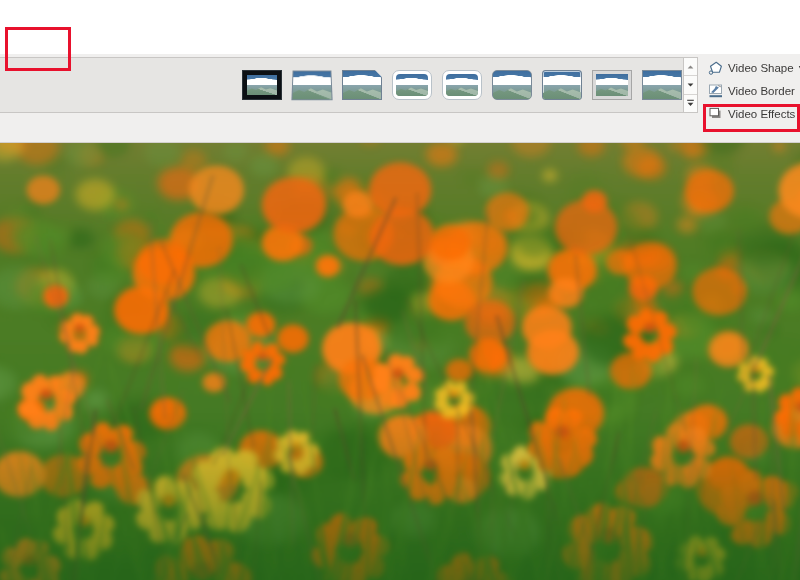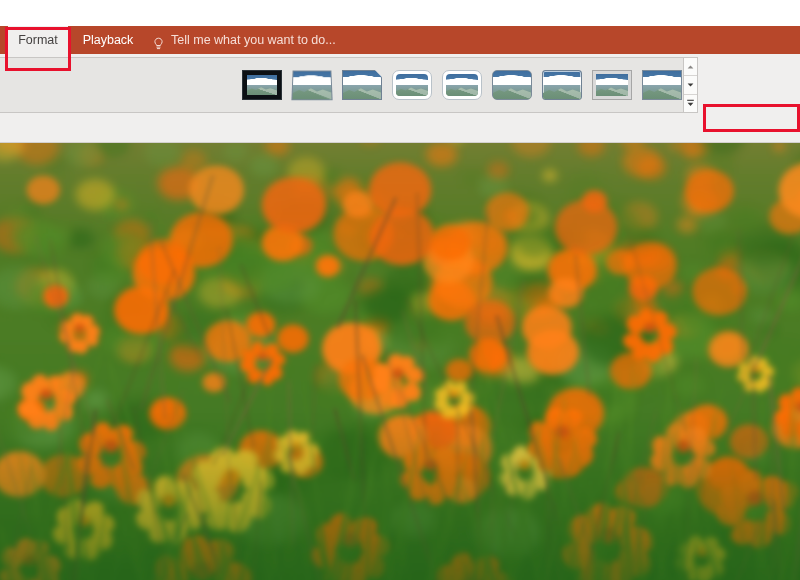--- a/index.html
+++ b/index.html
@@ -320,34 +320,20 @@
     border-radius: 50% 50% 0 0 / 70% 70% 0 0;
     transform-origin: 50% 100%;
   }
 </style>
 </head>
 <body>
 
 <div class="app">
 
 
-  <div class="tabrow">
-    <div class="tab active" id="tab-format">Format</div>
-    <div class="tab" id="tab-playback">Playback</div>
-
-    <div class="tellme">
-      <span class="bulb">
-        <svg viewBox="0 0 13 14" width="13" height="14">
-          <path d="M6.5 1.2c-2.1 0-3.6 1.6-3.6 3.5 0 1.3.6 2 1.2 2.7.3.4.5.7.5 1.1h3.8c0-.4.2-.7.5-1.1.6-.7 1.2-1.4 1.2-2.7 0-1.9-1.5-3.5-3.6-3.5z" fill="none" stroke="#f6ded7" stroke-width="1"></path>
-          <path d="M4.9 10.1h3.2M5.3 11.6h2.4" stroke="#f6ded7" stroke-width="1" fill="none" stroke-linecap="round"></path>
-        </svg>
-      </span>
-      <span>Tell me what you want to do...</span>
-    </div>
-  </div>
 
   <div class="ribbon">
 
     <div class="gallery">
       <div class="thumbs" id="thumbs">
           <div class="thumb" title="Simple Frame, White">
             <div class="thumb-inner fr-white">
               <div class="pic"></div>
             </div>
           </div>
@@ -435,22 +421,54 @@
       <div class="gal-btn">
         <svg viewBox="0 0 9 8" width="9" height="8">
           <path d="M1.2 1.3h6.6" stroke="#3b3a39" stroke-width="1.1"></path>
           <path d="M4.5 7 1.6 3.8h5.8z" fill="#3b3a39"></path>
         </svg>
       </div>
     </div>
 
     <div class="cmdcol">
 
-
-
+      <div class="cmd">
+        <span class="cmd-ico">
+          <svg viewBox="0 0 16 16" width="16" height="16">
+            <path d="M2.5 6.2 8.2 2.2l5.2 4.1-2 5.9H4.6z" fill="#ffffff" stroke="#4a6d8c" stroke-width="1.1" stroke-linejoin="round"></path>
+            <circle cx="3" cy="12.6" r="1.7" fill="none" stroke="#4a6d8c" stroke-width="1"></circle>
+          </svg>
+        </span>
+        <span class="cmd-label">Video Shape</span>
+        <span class="cmd-caret">▾</span>
+      </div>
+
+      <div class="cmd">
+        <span class="cmd-ico">
+          <svg viewBox="0 0 16 16" width="16" height="16">
+            <rect x="1.5" y="2" width="12" height="8.5" fill="#ffffff" stroke="#9aa7b2" stroke-width="1"></rect>
+            <path d="M3 9.2 6.5 5.7l1.4-2.6 3 1.3-2 2.2L5.4 10z" fill="#5b7fa6"></path>
+            <path d="M10.2 2.6l2.6 1.2" stroke="#8a8886" stroke-width="1"></path>
+            <rect x="1.5" y="12.2" width="12.5" height="2" fill="#4a6d8c"></rect>
+          </svg>
+        </span>
+        <span class="cmd-label">Video Border</span>
+        <span class="cmd-caret">▾</span>
+      </div>
+
+      <div class="cmd">
+        <span class="cmd-ico">
+          <svg viewBox="0 0 16 16" width="16" height="16">
+            <rect x="4" y="4.6" width="8.5" height="7.4" fill="#8a8886"></rect>
+            <rect x="2" y="2.4" width="8.5" height="7.4" fill="#ffffff" stroke="#5d5b59" stroke-width="1"></rect>
+          </svg>
+        </span>
+        <span class="cmd-label">Video Effects</span>
+
+      </div>
 
     </div>
 
     <div class="group-label">Video Styles</div>
   </div>
 
   <div class="annot" id="annot-format"></div>
   <div class="annot" id="annot-effects"></div>
 
   <div class="stage">

